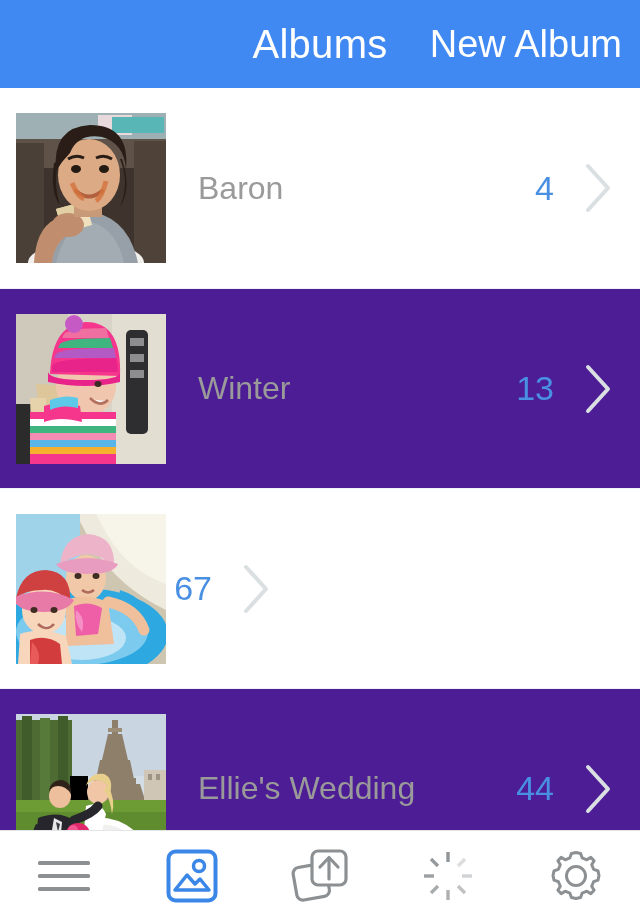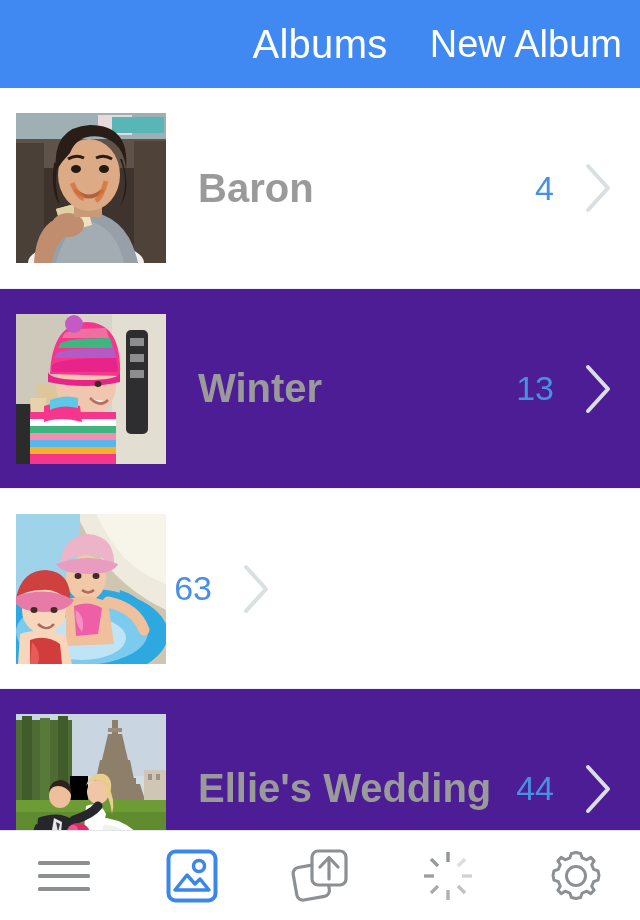--- a/index.html
+++ b/index.html
@@ -66,22 +66,22 @@
     overflow:hidden;
     background:#cfd6da;
   }
   .thumb svg { display:block; width:150px; height:150px; }
 
   .album-name {
     flex:1 1 auto;
     padding-left:32px;
     padding-right:10px;
     color:#9a9a9a;
-    font-size:40px;
-    font-weight:700;
+    font-size:32px;
+    font-weight:400;
     white-space:nowrap;
     overflow:hidden;
     text-overflow:ellipsis;
   }
   .album-count {
     flex:0 0 auto;
     color:#4a90e2;
     font-size:34px;
     font-weight:300;
     text-align:right;
@@ -264,21 +264,21 @@
           <path d="M-4 84 q34 -14 62 2 q-6 12 -30 12 q-26 0 -32 -14 z" fill="#e87aa8"></path>
           <ellipse cx="18" cy="96" rx="3.5" ry="3" fill="#3f2c22"></ellipse>
           <ellipse cx="38" cy="96" rx="3.5" ry="3" fill="#3f2c22"></ellipse>
           <path d="M22 110 q9 8 16 0 q-8 4 -16 0 z" fill="#fff"></path>
           <path d="M22 110 q9 8 16 0" stroke="#b06a5c" stroke-width="2.5" fill="none"></path>
           <path d="M4 120 Q26 112 50 122 L56 150 L2 150 Z" fill="#f7d6bb"></path>
           <path d="M14 126 q16 -6 30 4 l2 20 -32 0 z" fill="#d33c3c"></path>
           <path d="M16 128 q10 10 6 22 l-8 0 z" fill="#e95a5a"></path>
         </svg>
       </div>
-      <div class="album-count">63</div>
+      <div class="album-count">67</div>
       <div class="chevron">
         <svg width="30" height="52" viewBox="0 0 30 52">
             <path d="M4 4 L24 26 L4 48" stroke="#dadfe2" stroke-width="4" fill="none" stroke-linecap="round" stroke-linejoin="round"></path>
           </svg>
       </div>
     </div>
 
     <div class="album-row alt">
       <div class="thumb">
         <svg viewBox="0 0 150 150" xmlns="http://www.w3.org/2000/svg">

